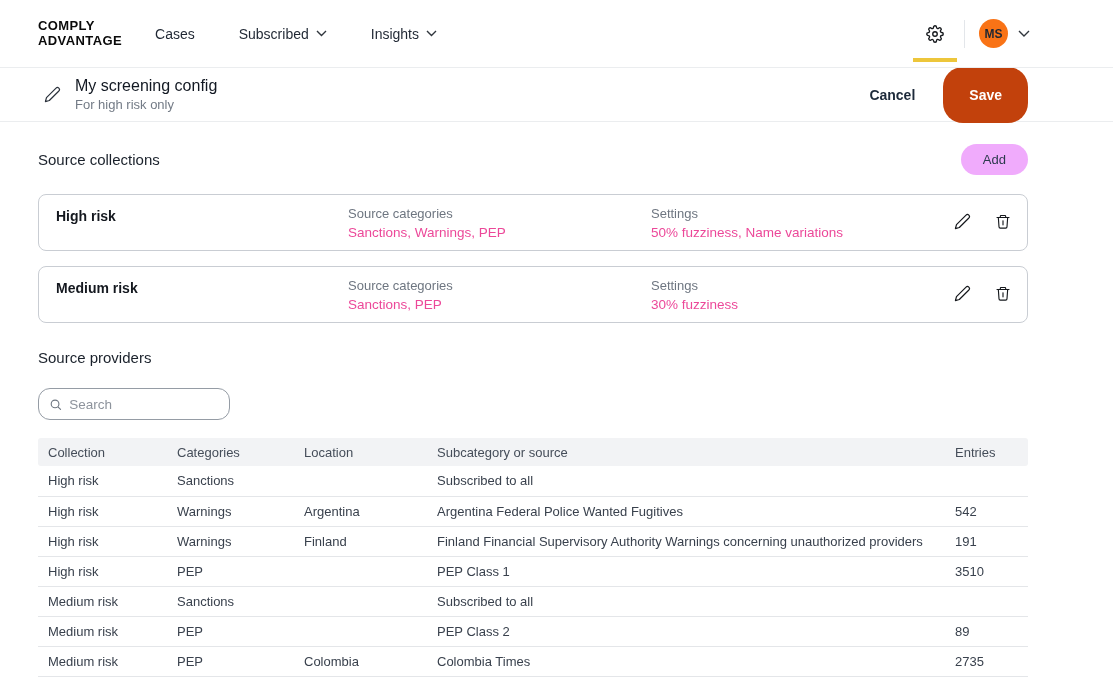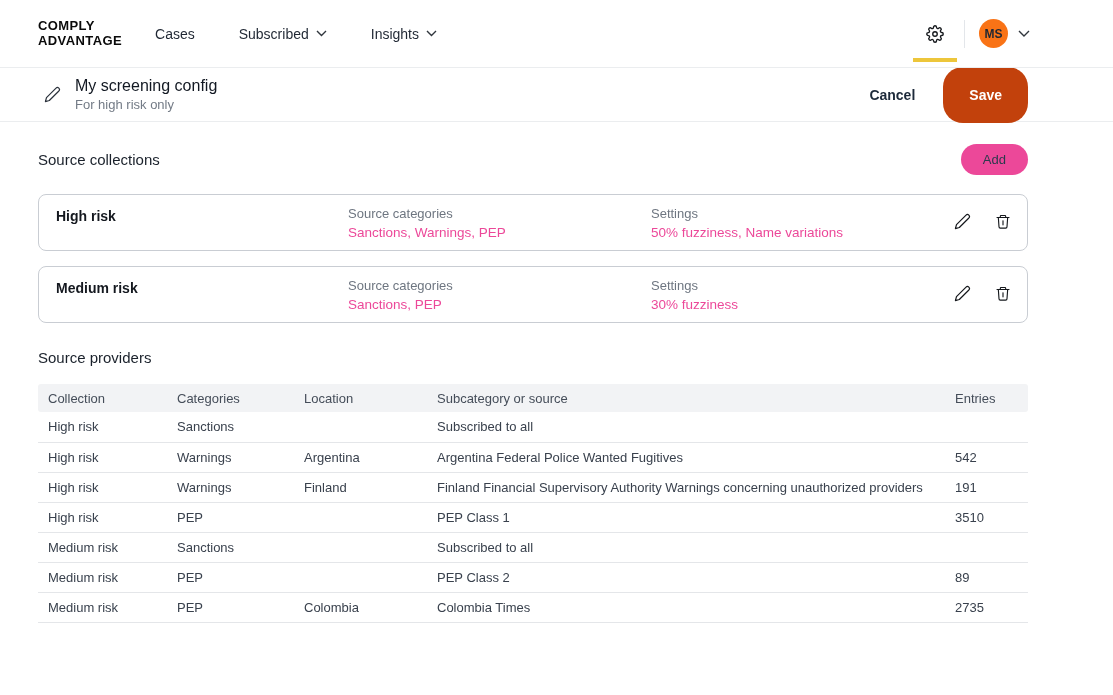--- a/index.html
+++ b/index.html
@@ -25,21 +25,21 @@
   .title-block h1 { font-size:16px; font-weight:500; color:#121822; }
   .title-block .sub { font-size:13px; color:#737b86; margin-top:2px; }
   .header-actions { margin-left:auto; display:flex; gap:28px; }
   .btn-cancel { background:none; border:none; font-family:inherit; font-size:14px; font-weight:700; color:#1d2a3a; cursor:pointer; }
   .btn-save { border:none; font-family:inherit; font-size:14px; font-weight:700; color:#fff; background:#c2410c; border-radius:20px; padding:20px 26px; cursor:pointer; }
 
   
   .content { width:990px; margin-left:38px; }
   .section-row { display:flex; align-items:center; justify-content:space-between; margin-top:22px; margin-bottom:19px; }
   .section-title { font-size:15px; font-weight:400; color:#1a212b; }
-  .btn-add { border:none; font-family:inherit; font-size:13px; font-weight:400; color:#2c3a4d; background:#ec4899; border-radius:16px; padding:8px 22px; cursor:pointer; }
+  .btn-add { border:none; font-family:inherit; font-size:13px; font-weight:400; color:#2c3a4d; background:#f0abfc; border-radius:16px; padding:8px 22px; cursor:pointer; }
 
   .card { border:1px solid #c9cdd3; border-radius:8px; height:57px; padding:11px 16px 11px 17px; display:flex; align-items:flex-start; margin-bottom:15px; }
   .card-name { width:292px; font-size:14px; font-weight:700; color:#14181f; padding-top:2px; }
   .card-field { width:295px; }
   .card-field.grow { flex:1;margin-left:8px; }
   .card-label { font-size:13px; color:#6e7681; }
   .card-value { font-size:13.5px; color:#ec4899; margin-top:4px; }
   .card-icons { display:flex; align-items:center; gap:24px; padding-top:7px; }
   .icon-btn { background:none; border:none; padding:0; cursor:pointer; color:#15181c; }
 
@@ -167,20 +167,27 @@
             <path d="M8 6V4a1 1 0 0 1 1-1h6a1 1 0 0 1 1 1v2"></path>
             <path d="M19 6l-1 14a2 2 0 0 1-2 2H8a2 2 0 0 1-2-2L5 6"></path>
             <path d="M12 11v6"></path>
           </svg>
         </button>
     </div>
   </div>
 
   <h2 class="section-title breakdown-title">Source providers</h2>
 
+  <div class="search-box">
+    <svg width="15" height="15" viewBox="0 0 24 24" fill="none" stroke="currentColor" stroke-width="2" stroke-linecap="round">
+        <circle cx="11" cy="11" r="7"></circle>
+        <path d="M21 21l-4.35-4.35"></path>
+      </svg>
+    <input type="text" placeholder="Search" style="">
+  </div>
 
   <table>
     <colgroup>
         <col class="c0">
         <col class="c1">
         <col class="c2">
         <col class="c3">
         <col class="c4">
       </colgroup>
     <thead>

